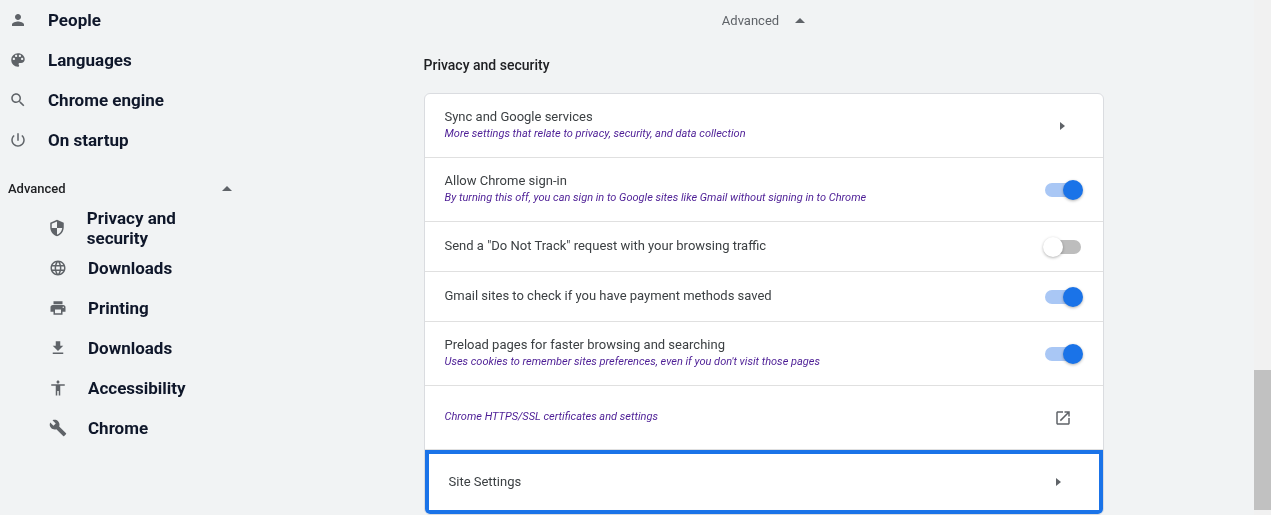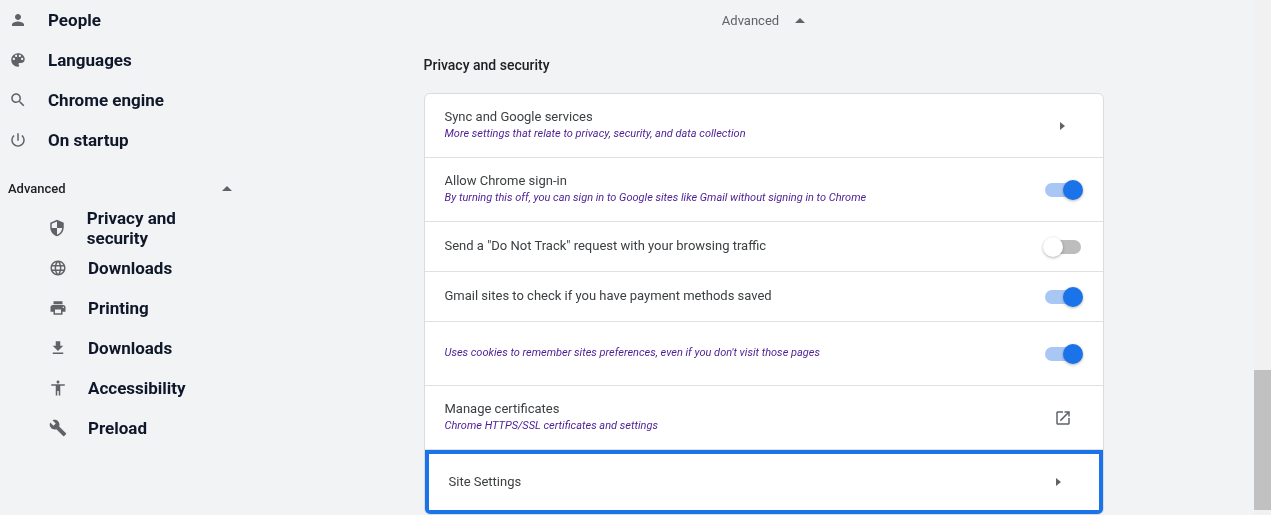--- a/index.html
+++ b/index.html
@@ -124,21 +124,21 @@
           </svg>
         </span>
       <span class="label">Accessibility</span>
     </div>
     <div class="sidebar-item">
       <span class="icon">
           <svg width="18" height="18" viewBox="0 0 24 24">
             <path d="M22.7 19l-9.1-9.1c.9-2.3.4-5-1.5-6.9-2-2-5-2.4-7.4-1.3L9 6 6 9 1.6 4.7C.4 7.1.9 10.1 2.9 12.1c1.9 1.9 4.6 2.4 6.9 1.5l9.1 9.1c.4.4 1 .4 1.4 0l2.3-2.3c.5-.4.5-1.1.1-1.4z"></path>
           </svg>
         </span>
-      <span class="label">Preload</span>
+      <span class="label">Chrome</span>
     </div>
   </div>
 </div>
 
 <div class="main">
   <div class="advanced-header">
     <span>Advanced</span>
     <span class="chevron-up"></span>
   </div>
 
@@ -185,32 +185,32 @@
         </div>
         <div class="row-action">
             <div class="toggle on">
               <div class="toggle-knob"></div>
             </div>
           </div>
       </div>
 
       <div class="row">
         <div class="row-text">
+          <div class="row-title">Preload pages for faster browsing and searching</div>
           <div class="row-sub">Uses cookies to remember sites preferences, even if you don't visit those pages</div>
         </div>
         <div class="row-action">
             <div class="toggle on">
               <div class="toggle-knob"></div>
             </div>
           </div>
       </div>
 
       <div class="row">
         <div class="row-text">
-          <div class="row-title">Manage certificates</div>
           <div class="row-sub">Chrome HTTPS/SSL certificates and settings</div>
         </div>
         <div class="row-action">
             <svg width="18" height="18" viewBox="0 0 24 24">
               <path d="M19 19H5V5h7V3H5c-1.11 0-2 .9-2 2v14c0 1.1.89 2 2 2h14c1.1 0 2-.9 2-2v-7h-2v7zM14 3v2h3.59l-9.83 9.83 1.41 1.41L19 6.41V10h2V3h-7z"></path>
             </svg>
           </div>
       </div>
 
       <div class="row highlighted">

